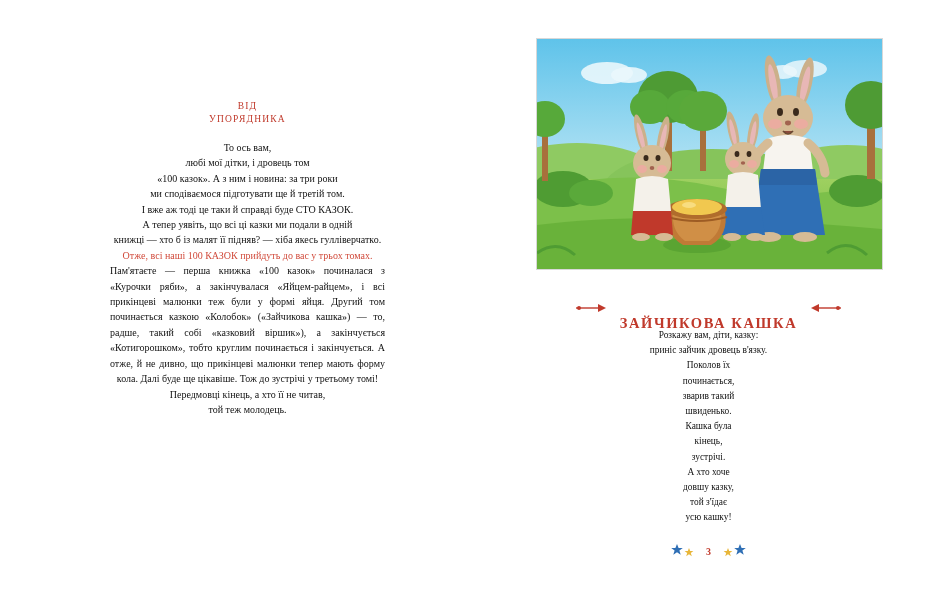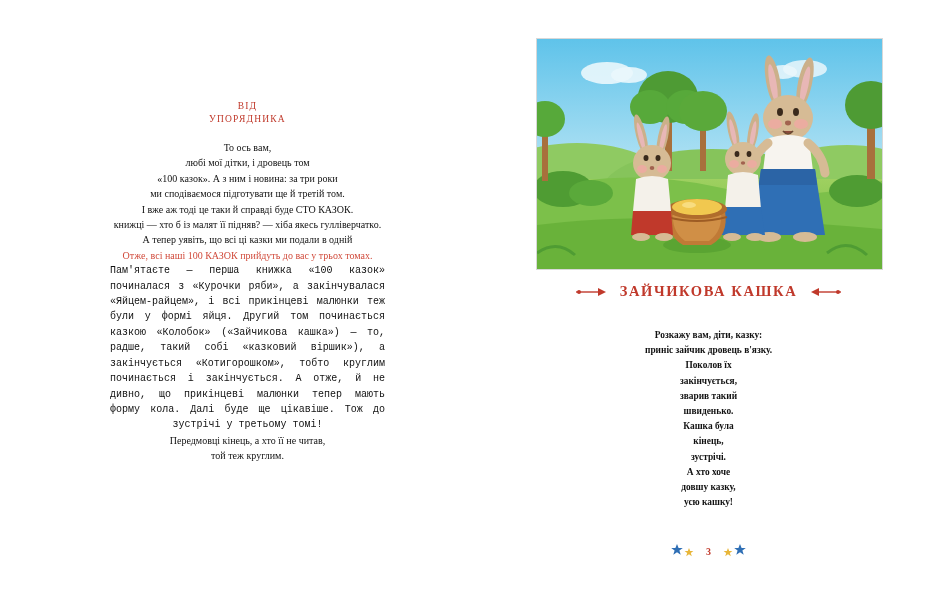--- a/index.html
+++ b/index.html
@@ -53,21 +53,20 @@
     line-height: 15.4px;
     color: #111111;
     text-align: center;
   }
   .foreword-body p {
     margin: 0;
   }
   .foreword-body .justified {
     text-align: justify;
     text-align-last: center;
-    font-family: Liberation Mono, monospace;
   }
   .highlight-red {
     color: #d14b3c;
   }
 
   
   .page-right {
     position: absolute;
     left: 472px;
     top: 0;
@@ -104,34 +103,35 @@
     height: 10px;
     flex: 0 0 auto;
   }
   .story-title {
     font-family: "Liberation Serif", serif;
     font-weight: bold;
     font-size: 14.5px;
     letter-spacing: 1.6px;
     color: #c0392b;
     white-space: nowrap;
+    margin-top: 32px;
   }
 
   
   .poem {
     position: absolute;
     left: 64px;
     top: 328px;
     width: 345px;
     font-size: 9.4px;
     line-height: 15.2px;
     color: #111111;
     text-align: center;
   }
-  .poem div { white-space: pre; font-weight: bold; }
+  .poem div { white-space: pre; }
 
   
   .page-number-row {
     position: absolute;
     left: 64px;
     top: 543px;
     width: 345px;
     display: flex;
     align-items: center;
     justify-content: center;
@@ -157,26 +157,26 @@
         <span>ВІД</span>
         <span>УПОРЯДНИКА</span>
       </div>
 
       <div class="foreword-body">
         <p>То ось вам,</p>
         <p>любі мої дітки, і дровець том</p>
         <p>«100 казок». А з ним і новина: за три роки</p>
         <p>ми сподіваємося підготувати ще й третій том.</p>
         <p>І вже аж тоді це таки й справді буде СТО КАЗОК.</p>
+        <p>А тепер уявіть, що всі ці казки ми подали в одній</p>
         <p>книжці — хто б із малят її підняв? — хіба якесь гулліверчатко.</p>
-        <p>А тепер уявіть, що всі ці казки ми подали в одній</p>
         <p class="highlight-red">Отже, всі наші 100 КАЗОК прийдуть до вас у трьох томах.</p>
         <p class="justified">Пам'ятаєте — перша книжка «100 казок» починалася з «Курочки ряби», а закінчувалася «Яйцем-райцем», і всі прикінцеві малюнки теж були у формі яйця. Другий том починається казкою «Колобок» («Зайчикова кашка») — то, радше, такий собі «казковий віршик»), а закінчується «Котигорошком», тобто круглим починається і закінчується. А отже, й не дивно, що прикінцеві малюнки тепер мають форму кола. Далі буде ще цікавіше. Тож до зустрічі у третьому томі!</p>
         <p>Передмовці кінець, а хто її не читав,</p>
-        <p>той теж круглим.</p>
+        <p>той теж молодець.</p>
       </div>
 
     </div>
   </div>
 
   <div class="page-right">
 
     <div class="illustration">
       <svg class="illus-svg" width="345" height="230" viewBox="0 0 345 230" xmlns="http://www.w3.org/2000/svg">
         <defs>
@@ -315,28 +315,29 @@
         <path d="M34 5 L12 5" stroke="#c0392b" stroke-width="1.4"></path>
         <path d="M12 1 L4 5 L12 9 Z" fill="#c0392b"></path>
         <circle cx="31" cy="5" r="2" fill="#c0392b"></circle>
       </svg>
     </div>
 
     <div class="poem">
       <div>Розкажу вам, діти, казку:</div>
       <div>приніс зайчик дровець в'язку.</div>
       <div>Поколов їх</div>
-      <div>закінчується,</div>
+      <div>починається,</div>
       <div>зварив такий</div>
       <div>швиденько.</div>
       <div>Кашка була</div>
       <div>кінець,</div>
       <div>зустрічі.</div>
       <div>А хто хоче</div>
       <div>довшу казку,</div>
+      <div>той з'їдає</div>
       <div>усю кашку!</div>
     </div>
 
     <div class="page-number-row">
       <svg class="star-cluster" viewBox="0 0 26 16" xmlns="http://www.w3.org/2000/svg">
         <path d="M6 1 L7.6 5 L11.8 5 L8.4 7.6 L9.7 11.7 L6 9.2 L2.3 11.7 L3.6 7.6 L0.2 5 L4.4 5 Z" fill="#2f6fb5"></path>
         <path d="M18 5 L19.2 8 L22.4 8 L19.8 10 L20.8 13.2 L18 11.3 L15.2 13.2 L16.2 10 L13.6 8 L16.8 8 Z" fill="#e8b63a"></path>
       </svg>
       <div class="page-number">3</div>
       <svg class="star-cluster" viewBox="0 0 26 16" xmlns="http://www.w3.org/2000/svg">

